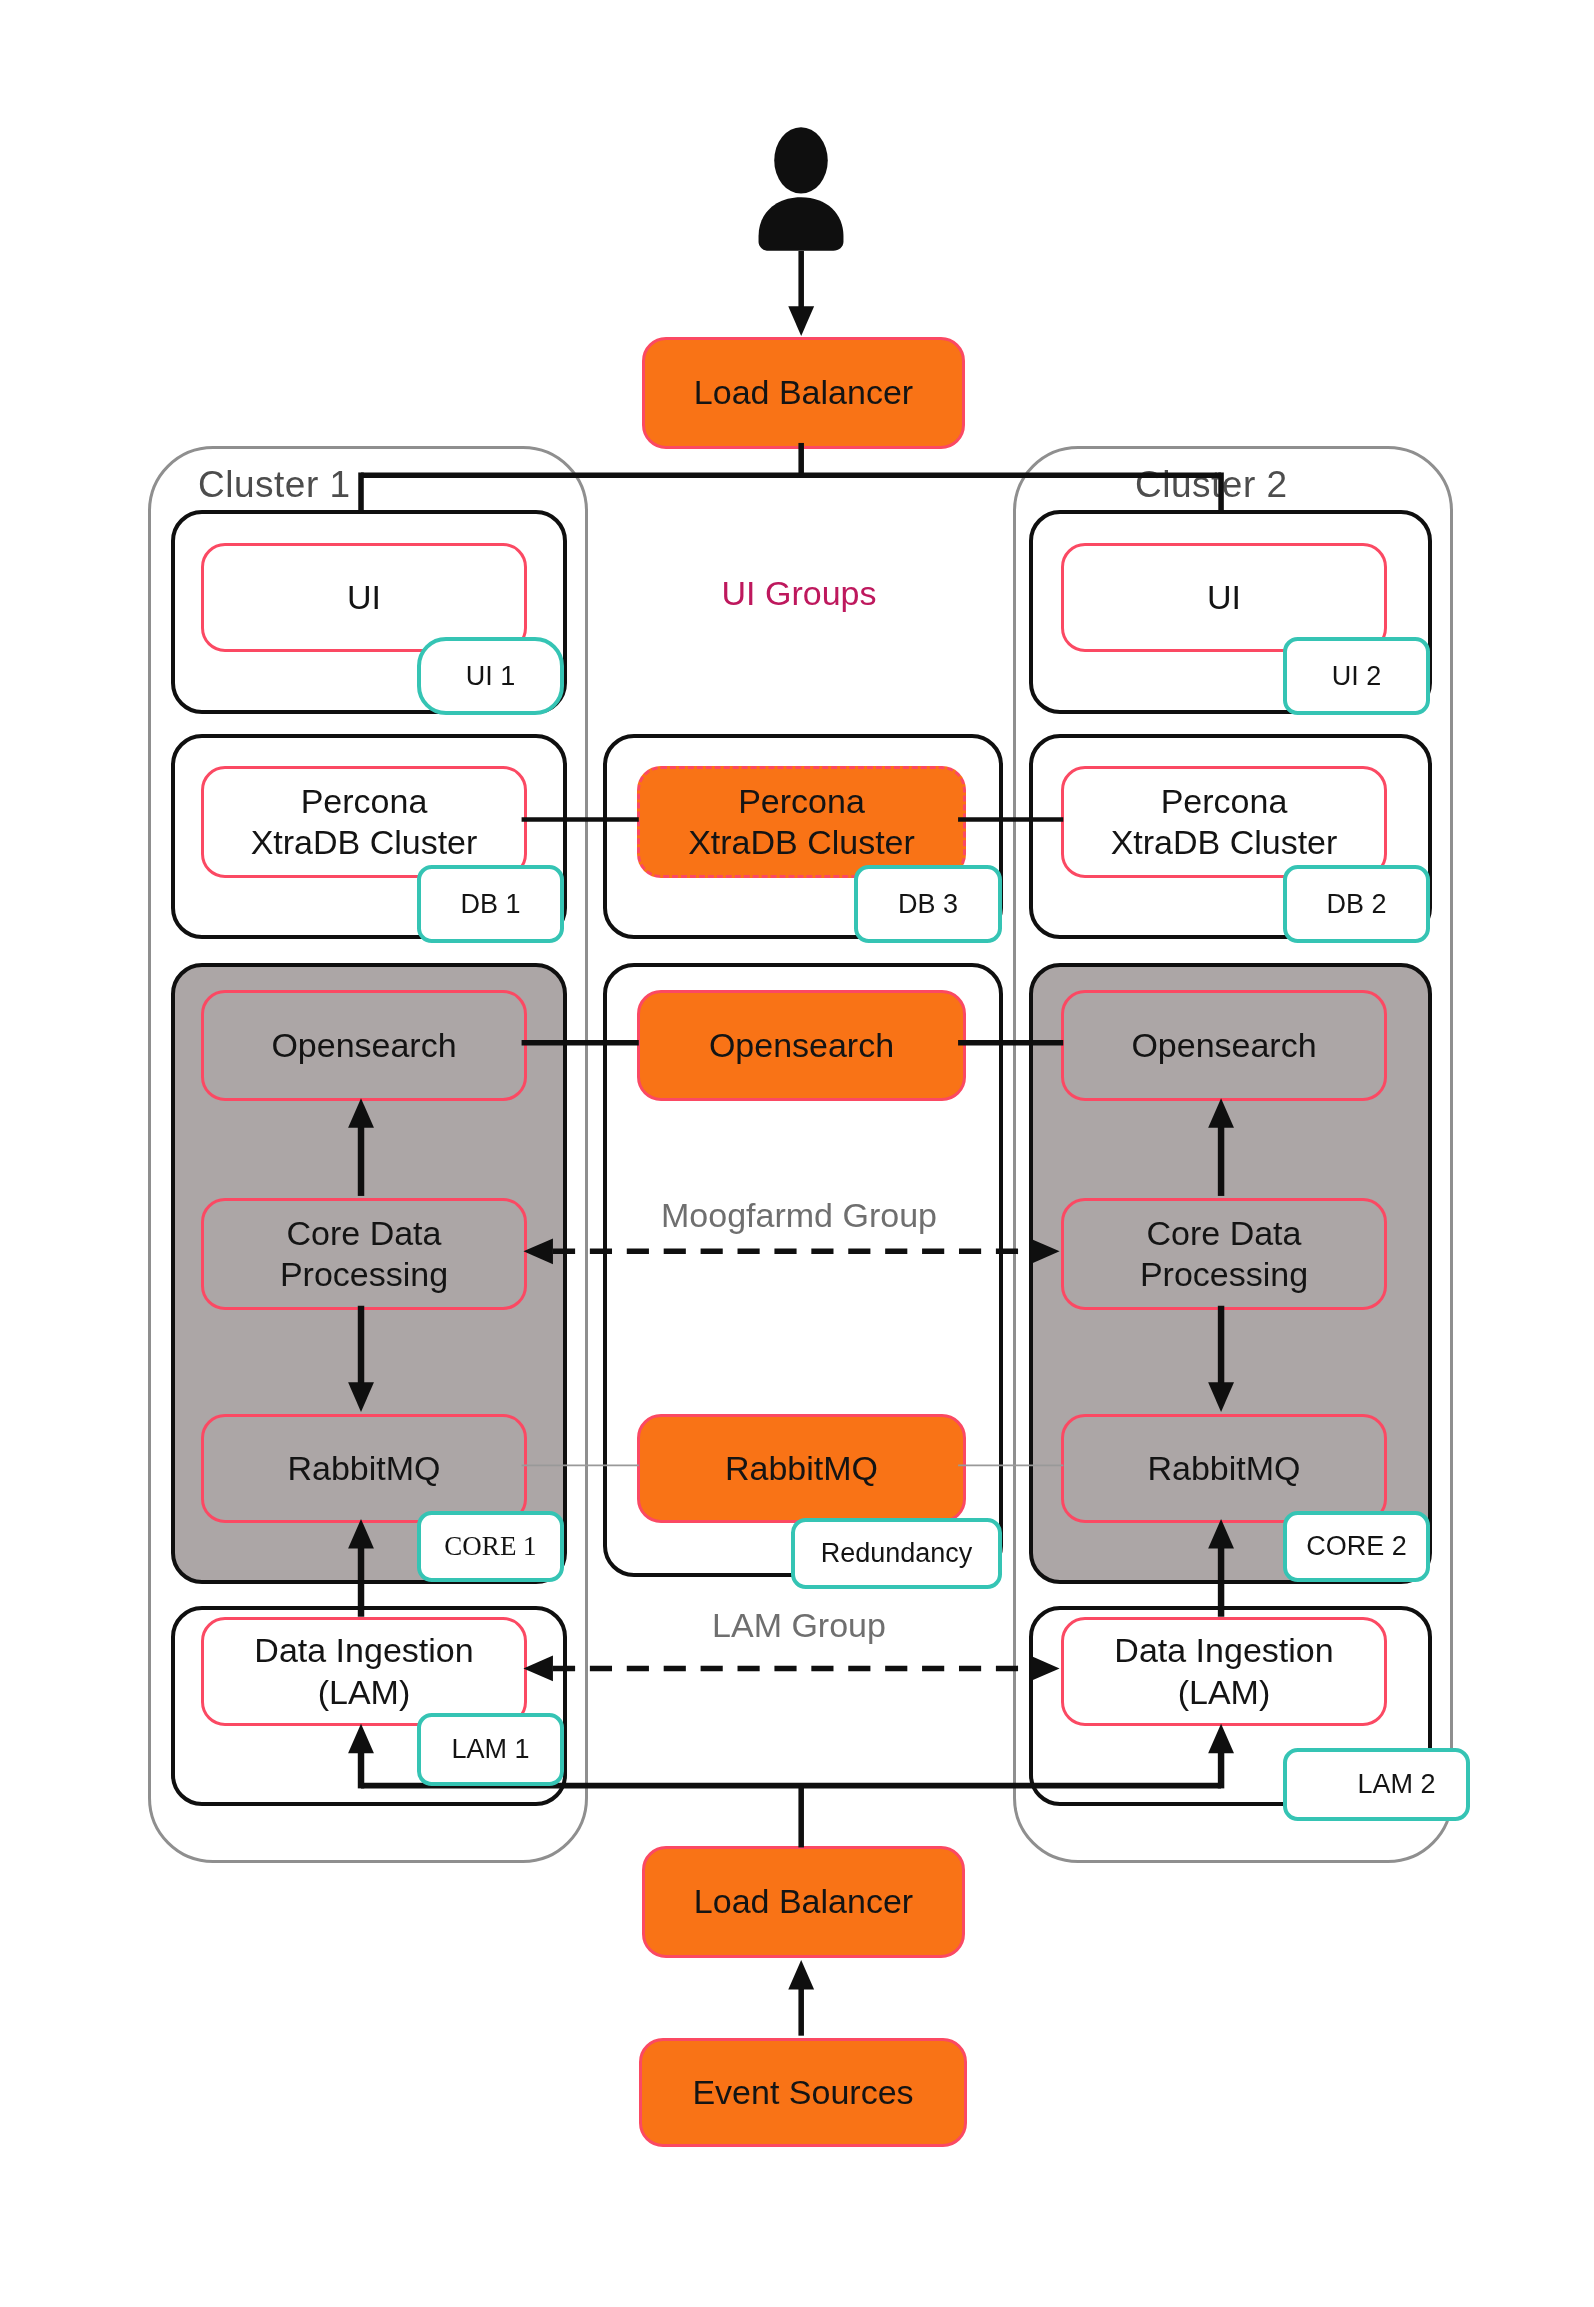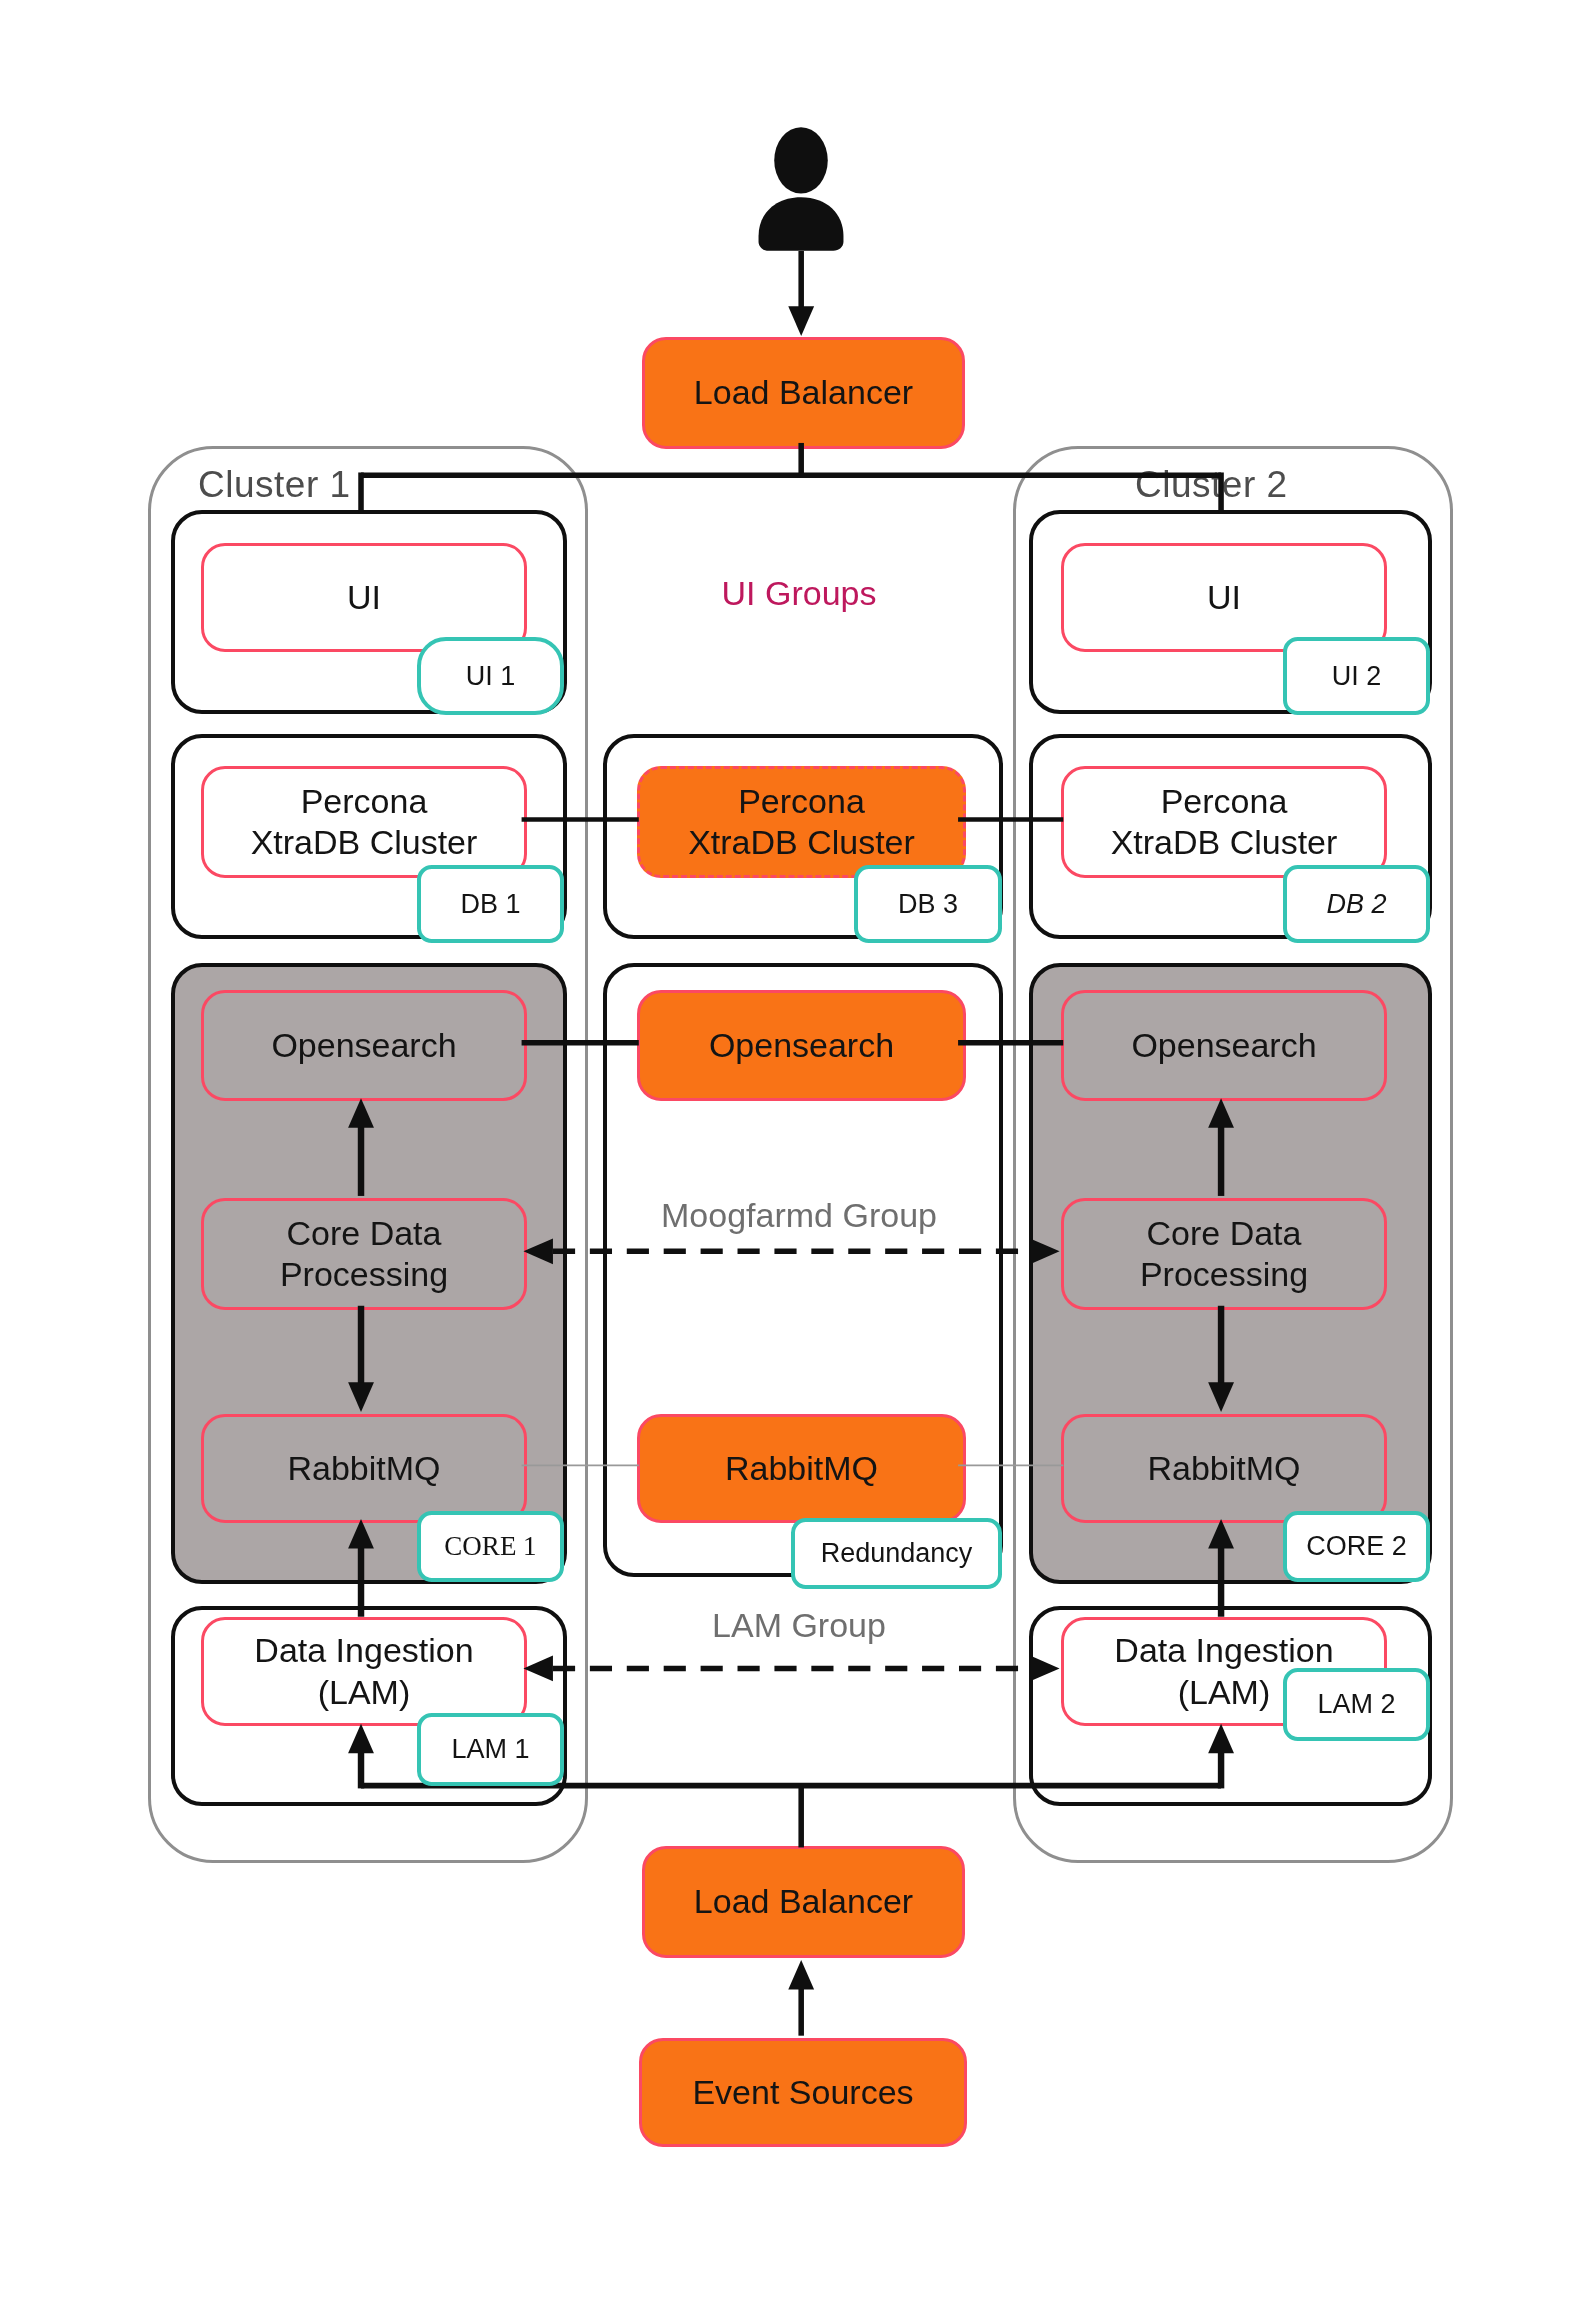--- a/index.html
+++ b/index.html
@@ -168,21 +168,21 @@
       <polygon points="1148,1808 1116,1794 1116,1822"></polygon>
     </g>
   </svg>
 
   <div class="tag" style="left:417px;top:637px;width:139px;height:70px;border-radius:29px;">UI 1</div>
   <div class="tag" style="left:417px;top:865px;width:139px;height:70px;">DB 1</div>
   <div class="tag" style="left:417px;top:1511px;width:139px;height:63px;font-family:Liberation Serif, serif;">CORE 1</div>
   <div class="tag" style="left:417px;top:1713px;width:139px;height:65px;">LAM 1</div>
 
   <div class="tag" style="left:1283px;top:637px;width:139px;height:70px;">UI 2</div>
-  <div class="tag" style="left:1283px;top:865px;width:139px;height:70px;font-style:italic;">DB 2</div>
+  <div class="tag" style="left:1283px;top:865px;width:139px;height:70px;">DB 2</div>
   <div class="tag" style="left:1283px;top:1511px;width:139px;height:63px;">CORE 2</div>
-  <div class="tag" style="left:1283px;top:1668px;width:139px;height:65px;">LAM 2</div>
+  <div class="tag" style="left:1283px;top:1748px;width:139px;height:65px;padding-left:40px;">LAM 2</div>
 
   <div class="tag" style="left:854px;top:865px;width:140px;height:70px;">DB 3</div>
   <div class="tag" style="left:791px;top:1518px;width:203px;height:63px;">Redundancy</div>
 
 </div>
 
 
 </body></html>

